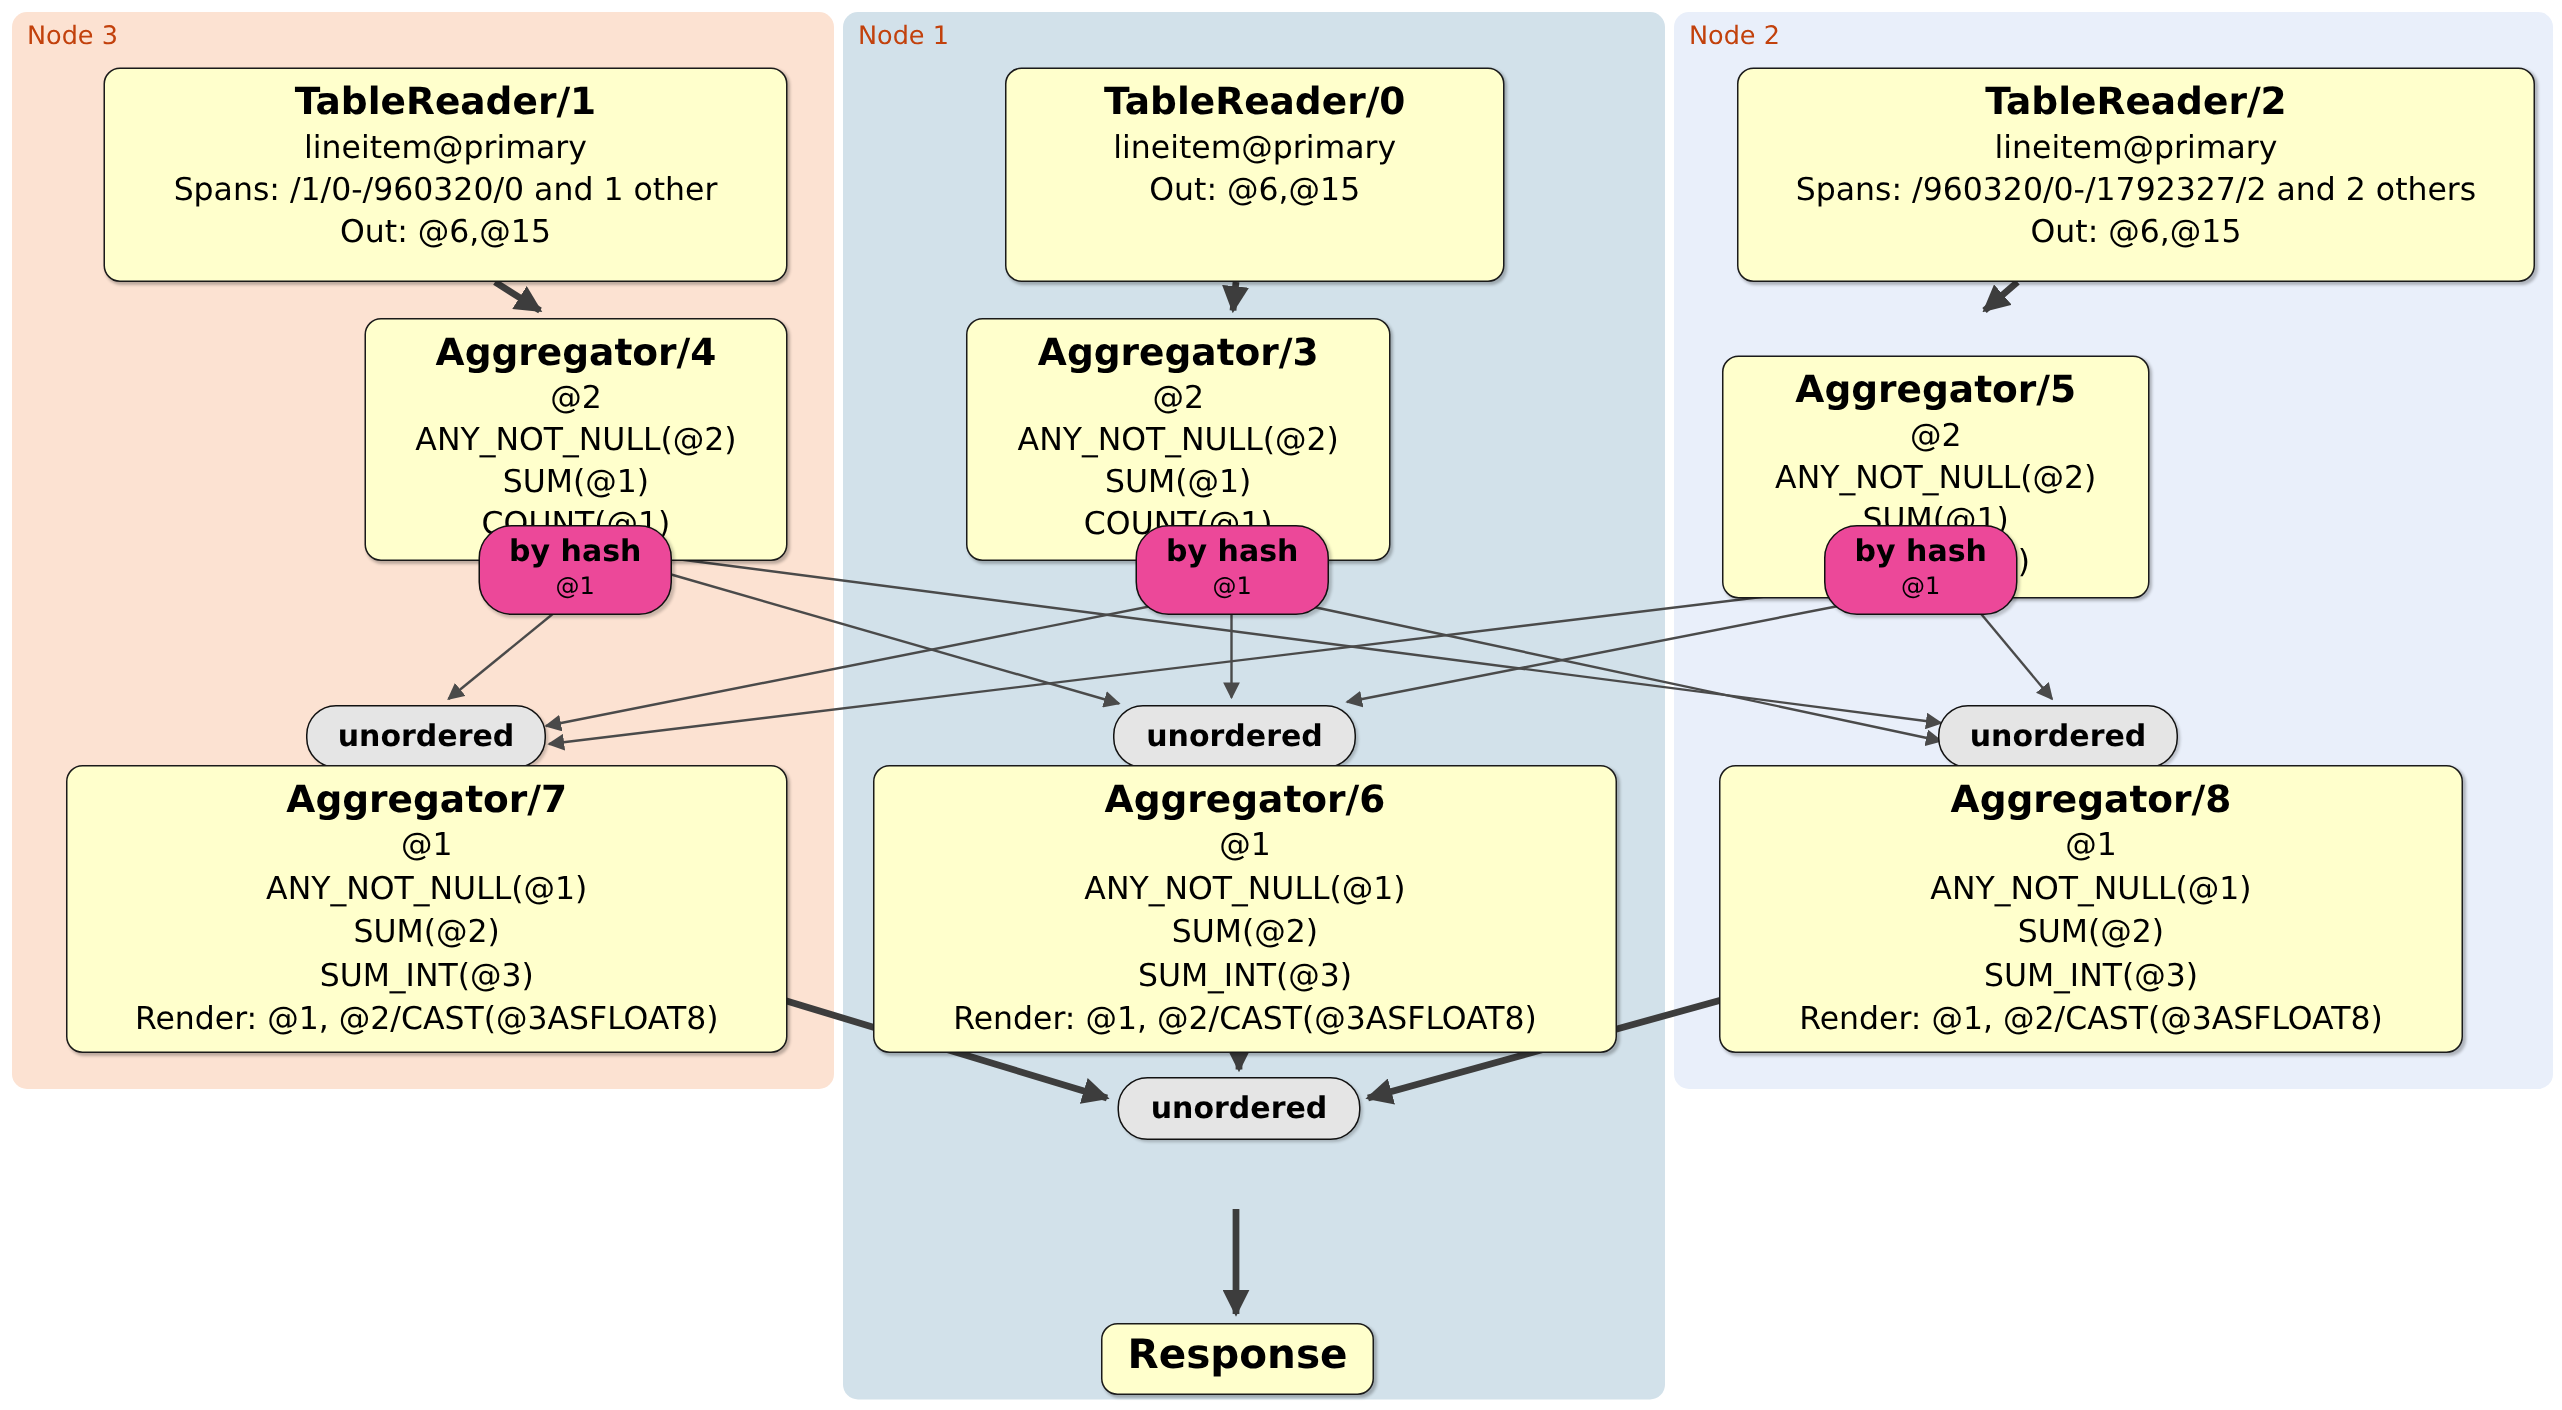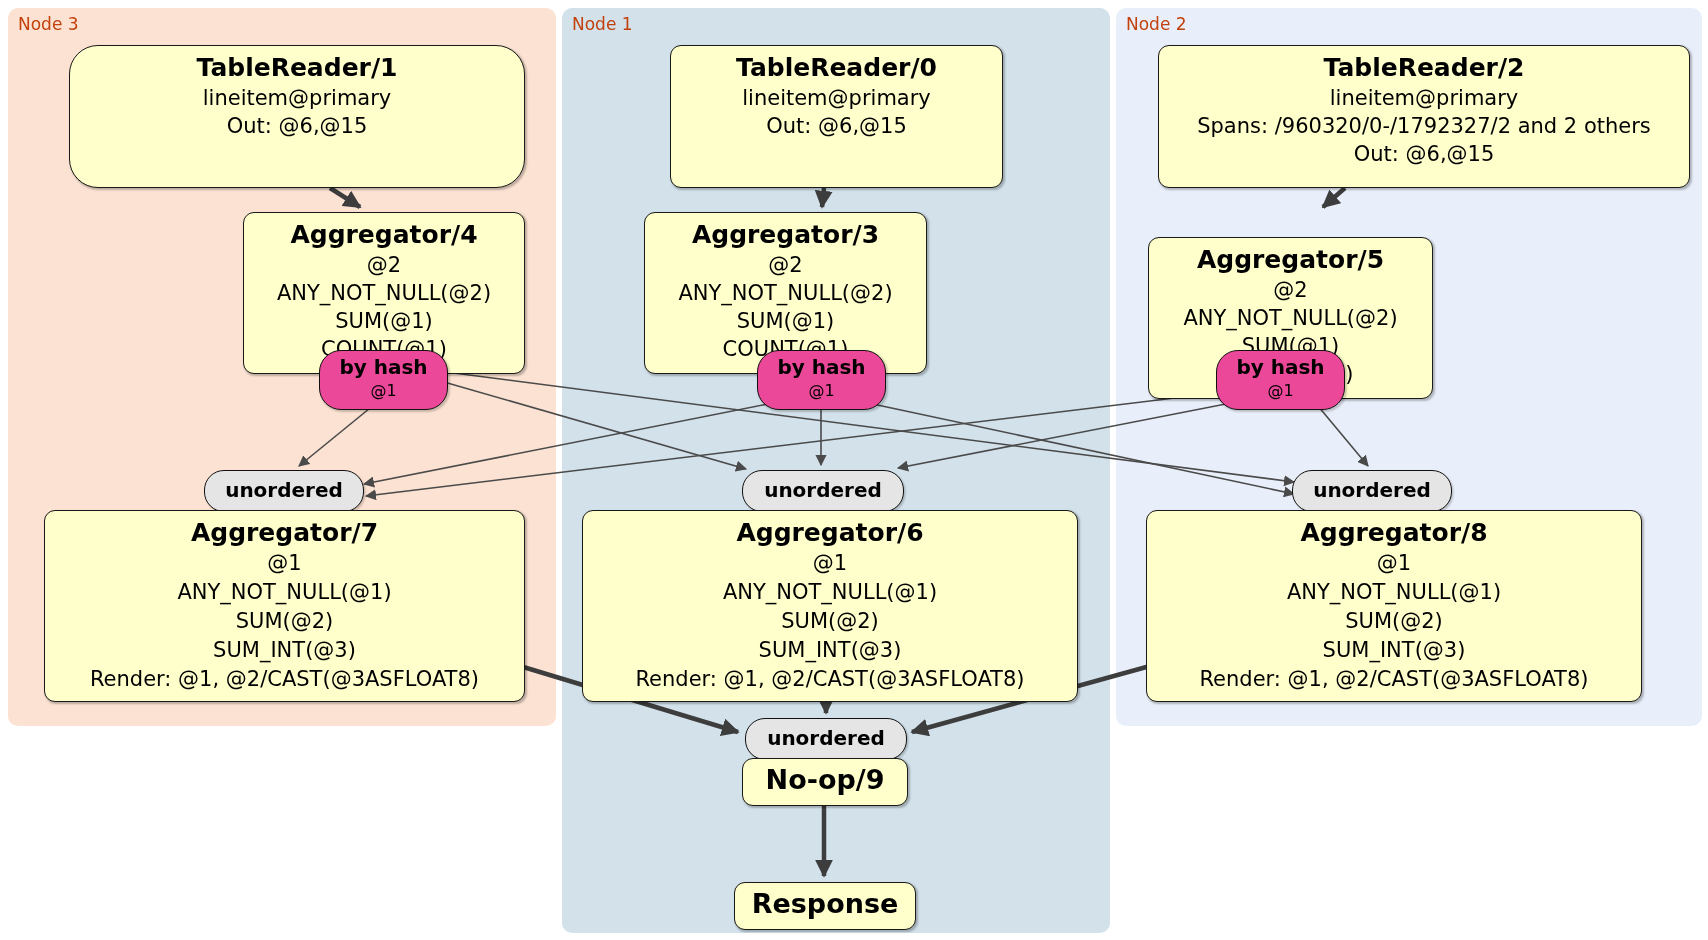--- a/index.html
+++ b/index.html
@@ -14,21 +14,21 @@
   svg.edges{position:absolute;left:0;top:0;width:1708px;height:940px;pointer-events:none;}
   .tn{stroke:#4a4a4a;stroke-width:1.6;fill:none;}
   .tk{stroke:#3d3d3d;stroke-width:4.5;fill:none;}
 
   .pbox{position:absolute;background:#ffffcc;border:1.6px solid #1a1a1a;border-radius:11px;
         text-align:center;box-shadow:1.5px 1.5px 2px rgba(0,0,0,.25);}
   .pbox .title{font-weight:bold;font-size:25px;line-height:32px;padding-top:6px;}
   .pbox .line{font-size:21px;line-height:28px;}
   #agg7 .line,#agg6 .line,#agg8 .line{line-height:29px;}
 
-  #tr1{left:69px;top:45px;width:454px;height:141px;border-radius:29px;}
+  #tr1{left:69px;top:45px;width:454px;height:141px;}
   #tr0{left:670px;top:45px;width:331px;height:141px;}
   #tr2{left:1158px;top:45px;width:530px;height:141px;}
   #agg4{left:243px;top:212px;width:280px;height:160px;}
   #agg3{left:644px;top:212px;width:281px;height:160px;}
   #agg5{left:1148px;top:212px;width:283px;height:160px;margin-top:25px;}
   #agg7{left:44px;top:510px;width:479px;height:190px;}
   #agg6{left:582px;top:510px;width:494px;height:190px;}
   #agg8{left:1146px;top:510px;width:494px;height:190px;}
   #noop{left:742px;top:758px;width:164px;height:46px;}
   #resp{left:734px;top:882px;width:180px;height:46px;}
@@ -89,20 +89,21 @@
 
     <path class="tk" marker-end="url(#ah-tk)" d="M520,666 L738,732"></path>
     <path class="tk" marker-end="url(#ah-tk)" d="M1150,666 L912,732"></path>
     <path class="tk" marker-end="url(#ah-tk)" d="M826,702 L826,713"></path>
     <path class="tk" marker-end="url(#ah-tk)" d="M824,806 L824,876"></path>
   </svg>
 
   <div class="pbox" id="tr1">
     <div class="title">TableReader/1</div>
     <div class="line">lineitem@primary</div>
+    <div class="line">Spans: /1/0-/960320/0 and 1 other</div>
     <div class="line">Out: @6,@15</div>
   </div>
   <div class="pbox" id="tr0">
     <div class="title">TableReader/0</div>
     <div class="line">lineitem@primary</div>
     <div class="line">Out: @6,@15</div>
   </div>
   <div class="pbox" id="tr2">
     <div class="title">TableReader/2</div>
     <div class="line">lineitem@primary</div>
@@ -169,21 +170,18 @@
     <div class="title">Aggregator/8</div>
     <div class="line">@1</div>
     <div class="line">ANY_NOT_NULL(@1)</div>
     <div class="line">SUM(@2)</div>
     <div class="line">SUM_INT(@3)</div>
     <div class="line">Render: @1, @2/CAST(@3ASFLOAT8)</div>
   </div>
 
   <div class="oval sync" id="syncf">unordered</div>
 
-  <div class="pbox" id="noop">
-    <div class="title">No-op/9</div>
-  </div>
 
   <div class="pbox" id="resp">
     <div class="title">Response</div>
   </div>
 
 </div>
 
 </body></html>

